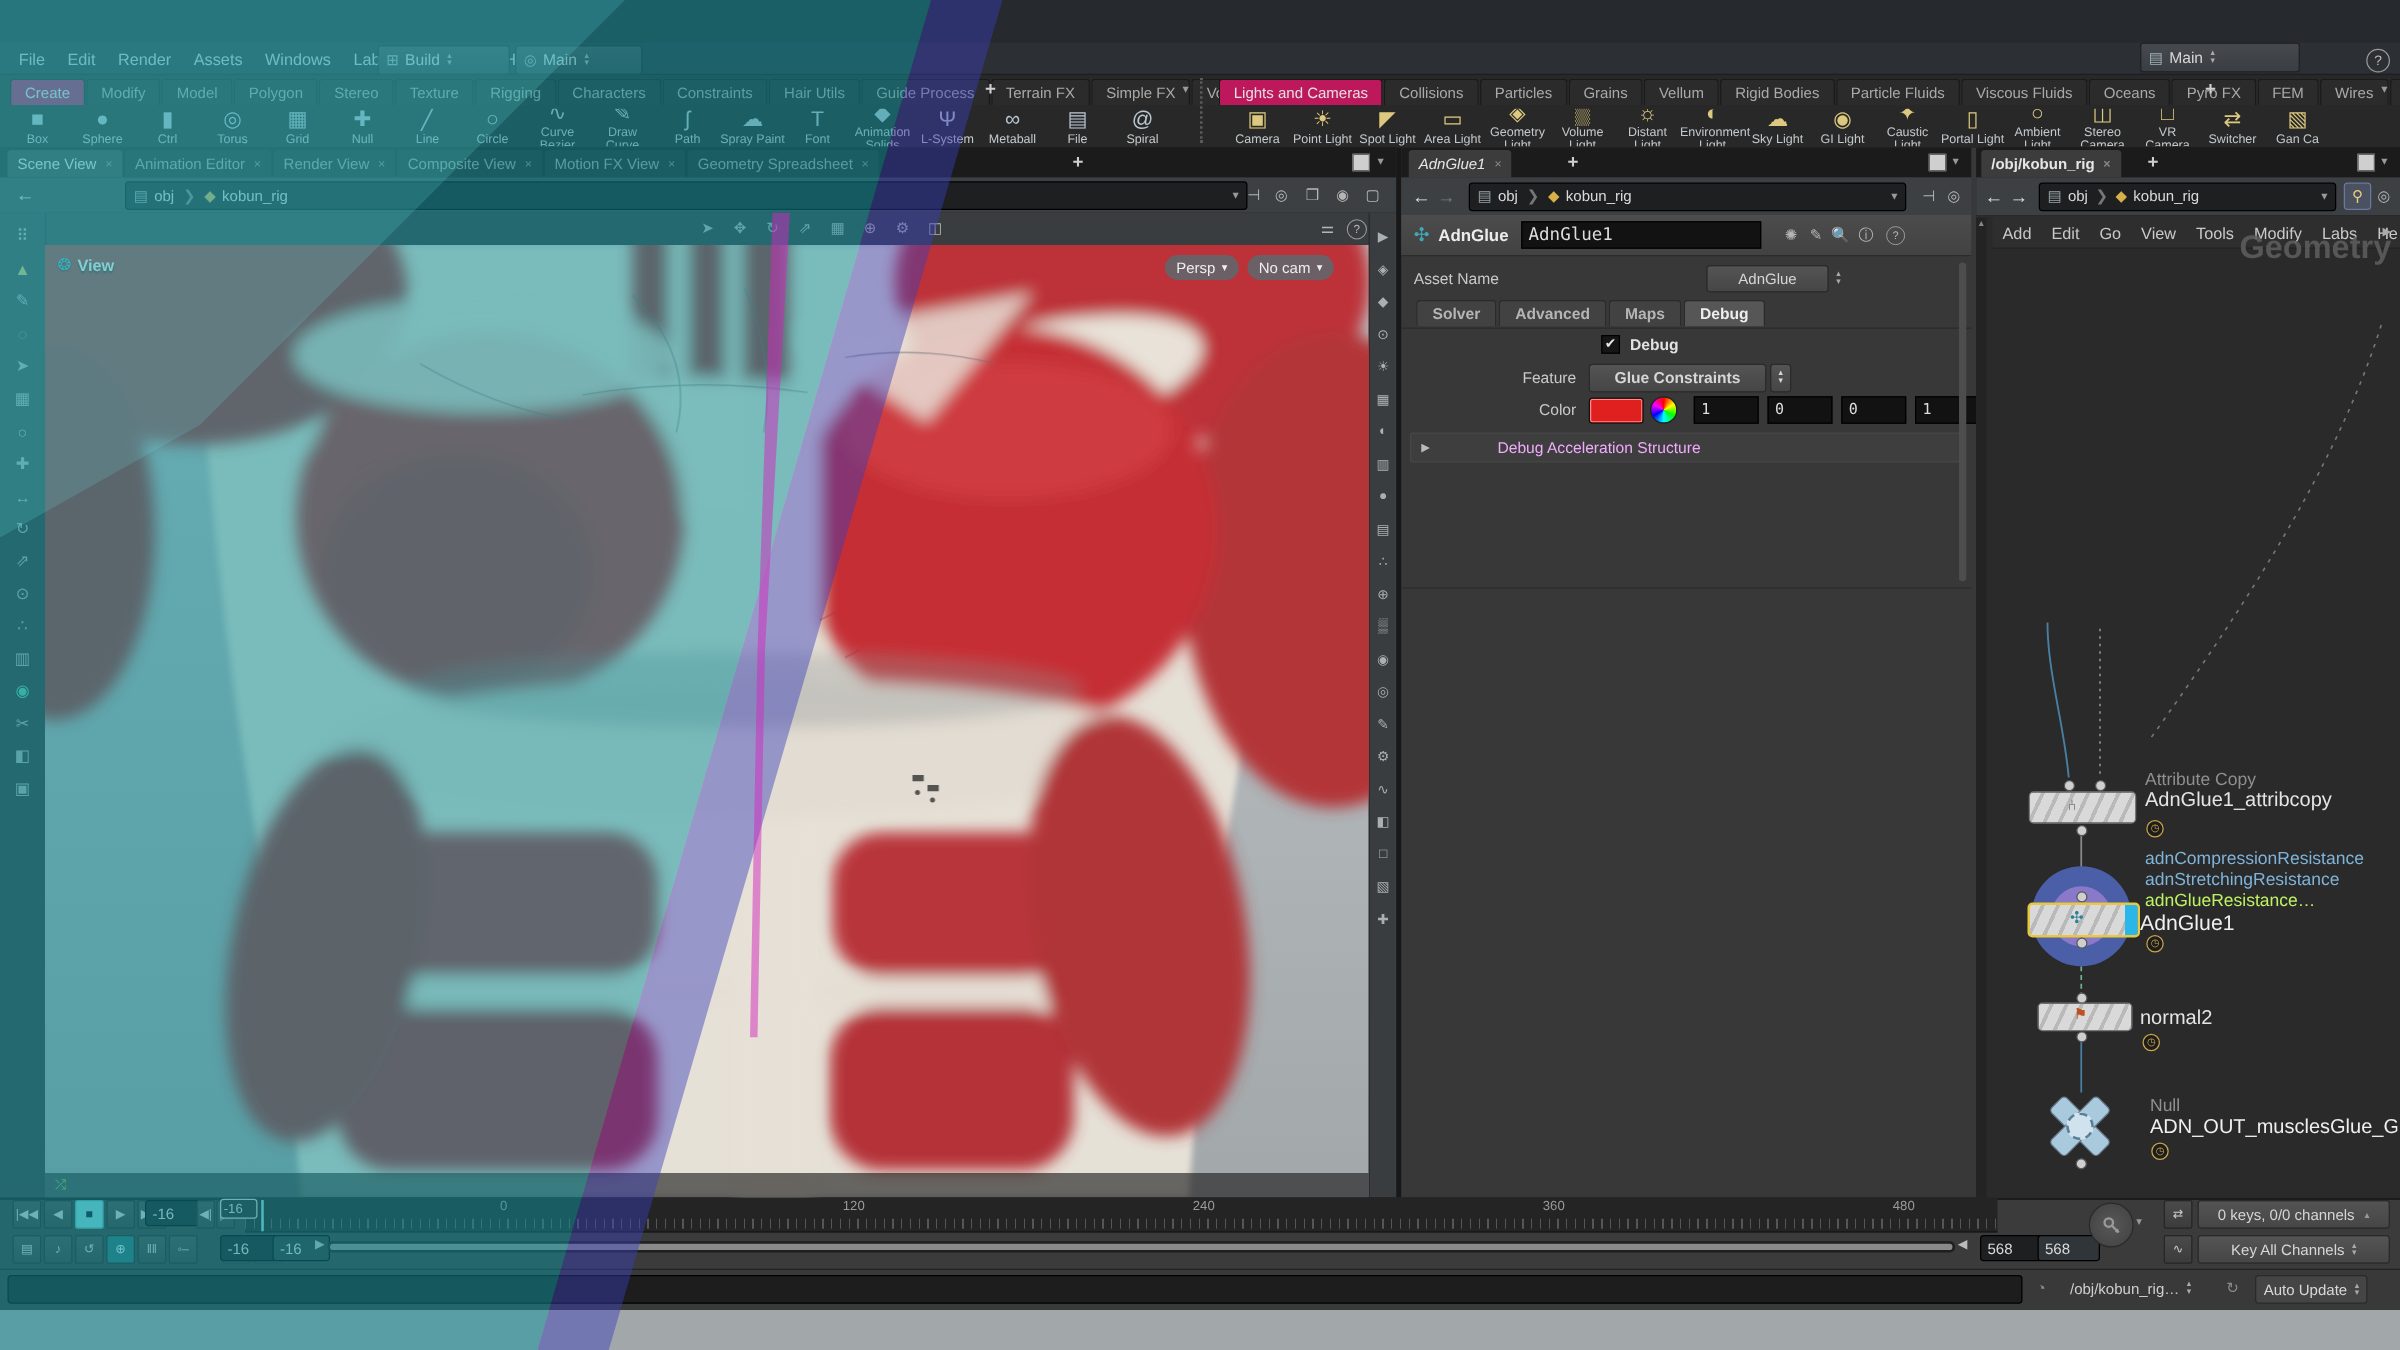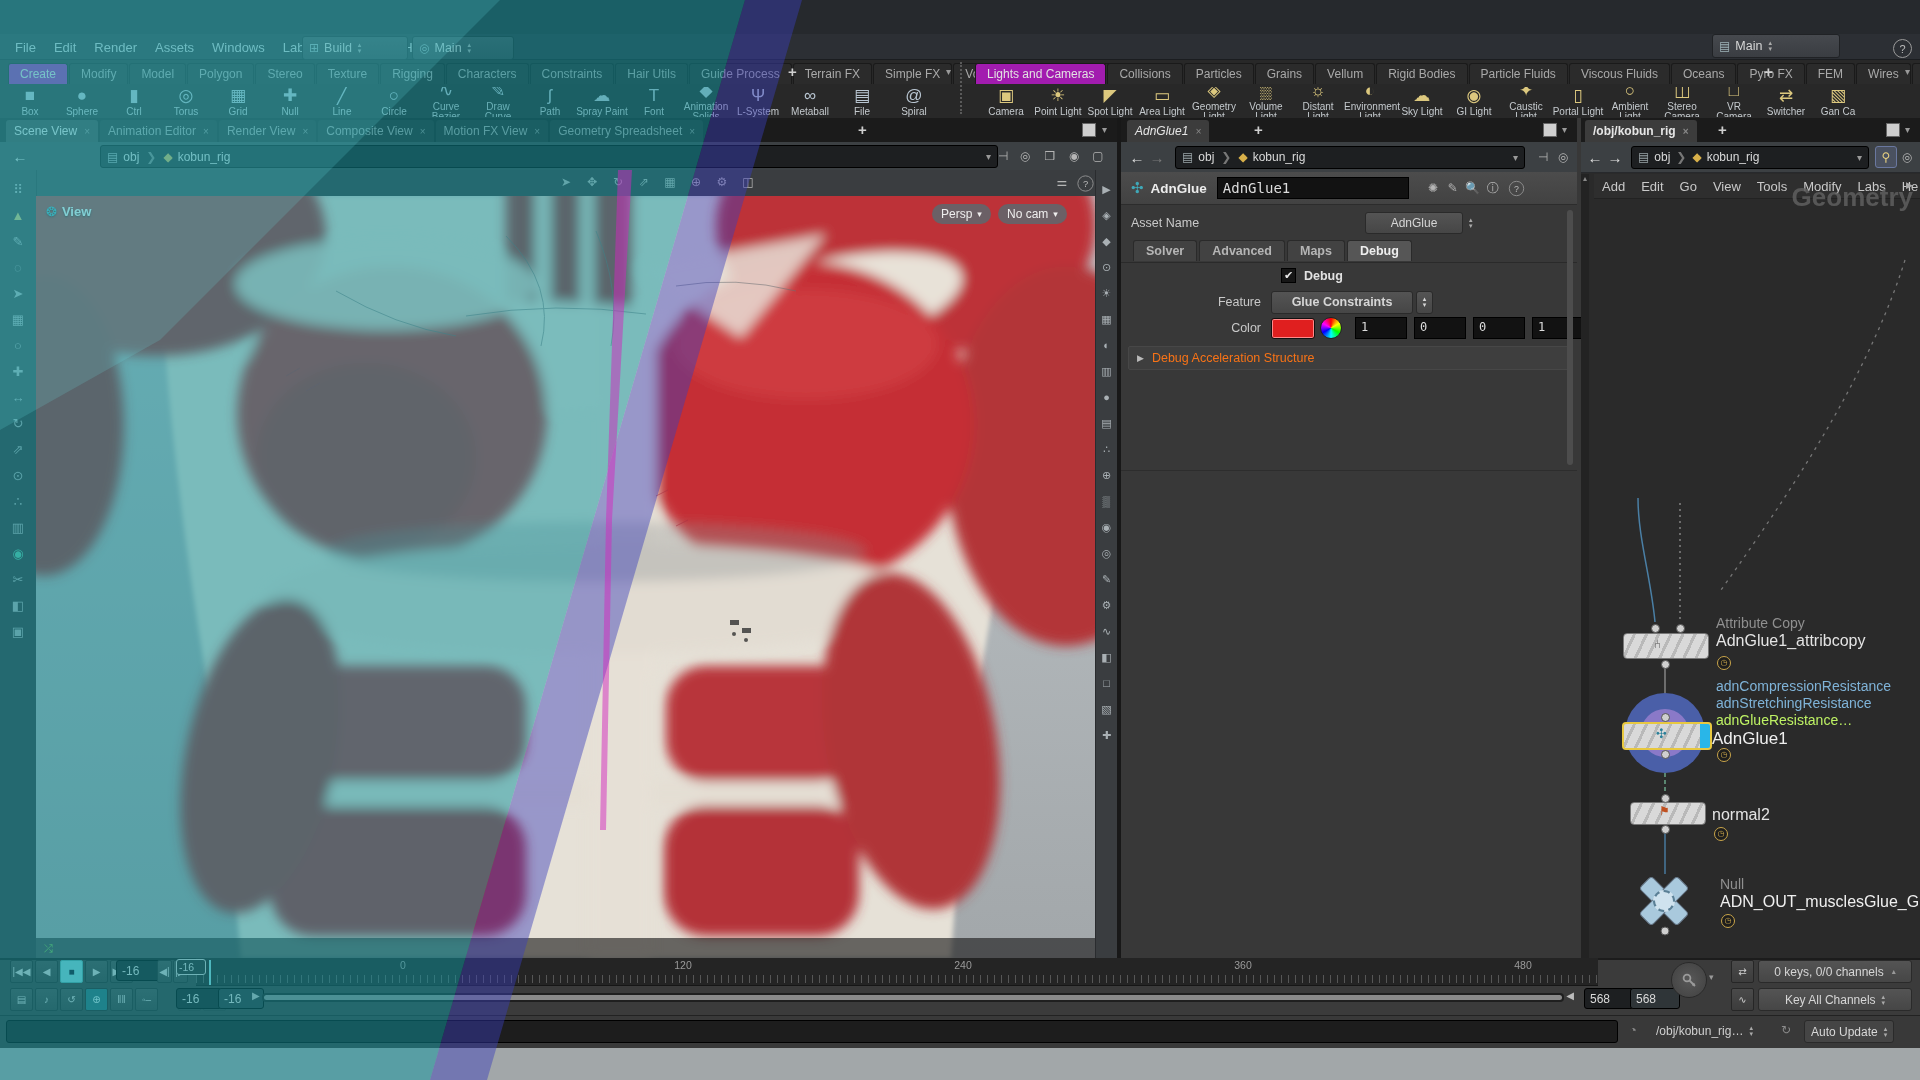--- a/index.html
+++ b/index.html
@@ -6,21 +6,21 @@
   #screen{position:relative;width:1920px;height:1080px;overflow:hidden;background:#2c2f34;font-size:12px;color:#c8c8c8;}
   .abs{position:absolute;}
   .row{display:flex;align-items:center;}
   
   .menu-item{padding:4px 9px;color:#cfd3d6;font-size:13px;cursor:default;}
   .combo{display:flex;align-items:center;background:linear-gradient(#46494e,#3a3d42);border:1px solid #202225;border-radius:3px;height:22px;padding:0 4px;color:#d6d6d6;font-size:12.5px;}
   .combo .cicon{margin:0 5px 0 2px;color:#9fb3b8;font-size:12px;}
   .stepper{display:flex;flex-direction:column;justify-content:center;font-size:7px;line-height:6px;color:#aaa;margin-left:6px;}
   
   .shelftab{padding:3px 11px;font-size:12px;color:#a9a9a9;background:#2b2b2b;border:1px solid #1a1a1a;border-bottom:none;border-radius:3px 3px 0 0;margin-right:1px;white-space:nowrap;}
-  .shelftab.active{background:#a21caf;color:#e2e2e2;}
+  .shelftab.active{background:#be185d;color:#e2e2e2;}
   .tool{width:52px;text-align:center;color:#c4c9cd;font-size:10px;line-height:1.05;flex:0 0 auto;}
   .tool .tglyph{display:block;font-size:17px;height:20px;color:#b9c6d2;}
   .shelf-right .tool .tglyph{color:#dcc87e;}
   
   .ptab{display:flex;align-items:center;padding:3px 8px;font-size:12px;color:#a3a3a3;background:#262626;border-radius:3px 3px 0 0;margin-right:2px;white-space:nowrap;height:16px;}
   .ptab.active{background:#3c3c3c;color:#e6e6e6;}
   .ptab .x{margin-left:7px;font-size:10px;color:#888;}
   .plus{color:#cfcfcf;font-size:15px;font-weight:bold;padding:0 6px;}
   
   .dfield{background:#1d1f21;border:1px solid #000;border-radius:3px;color:#dadada;display:flex;align-items:center;}
@@ -457,21 +457,21 @@
 
     <span class="valfield" style="width:40px;margin-right:7px;">1</span>
         <span class="valfield" style="width:40px;margin-right:7px;">0</span>
         <span class="valfield" style="width:40px;margin-right:7px;">0</span>
         <span class="valfield" style="width:40px;margin-right:7px;">1</span>
       </span>
   </div>
 
   <div class="abs row" style="left:1128px;top:346px;width:442px;height:22px;background:#3e3e3e;border:1px solid #474747;border-radius:2px;">
     <span style="color:#bbb;font-size:9px;margin:0 8px;">▶</span>
-    <span style="color:#f97316;font-size:12.5px;">Debug Acceleration Structure</span>
+    <span style="color:#f0abfc;font-size:12.5px;margin-left:46px;">Debug Acceleration Structure</span>
   </div>
   <div class="abs" style="left:1121px;top:470px;width:456px;height:1px;background:#2d2d2d;"></div>
   <div class="abs" style="left:1567px;top:210px;width:6px;height:255px;background:#4d4d4d;border-radius:3px;"></div>
 
   <div class="abs" style="left:1581px;top:118px;width:339px;height:840px;background:#2a2a2a;"></div>
   <div class="abs" style="left:1581px;top:118px;width:339px;height:24px;background:#1b1b1b;"></div>
   <div class="abs ptab active" style="left:1585px;top:120px;font-weight:bold;">
     <span>/obj/kobun_rig</span>
       <span class="x">×</span>
   </div>

